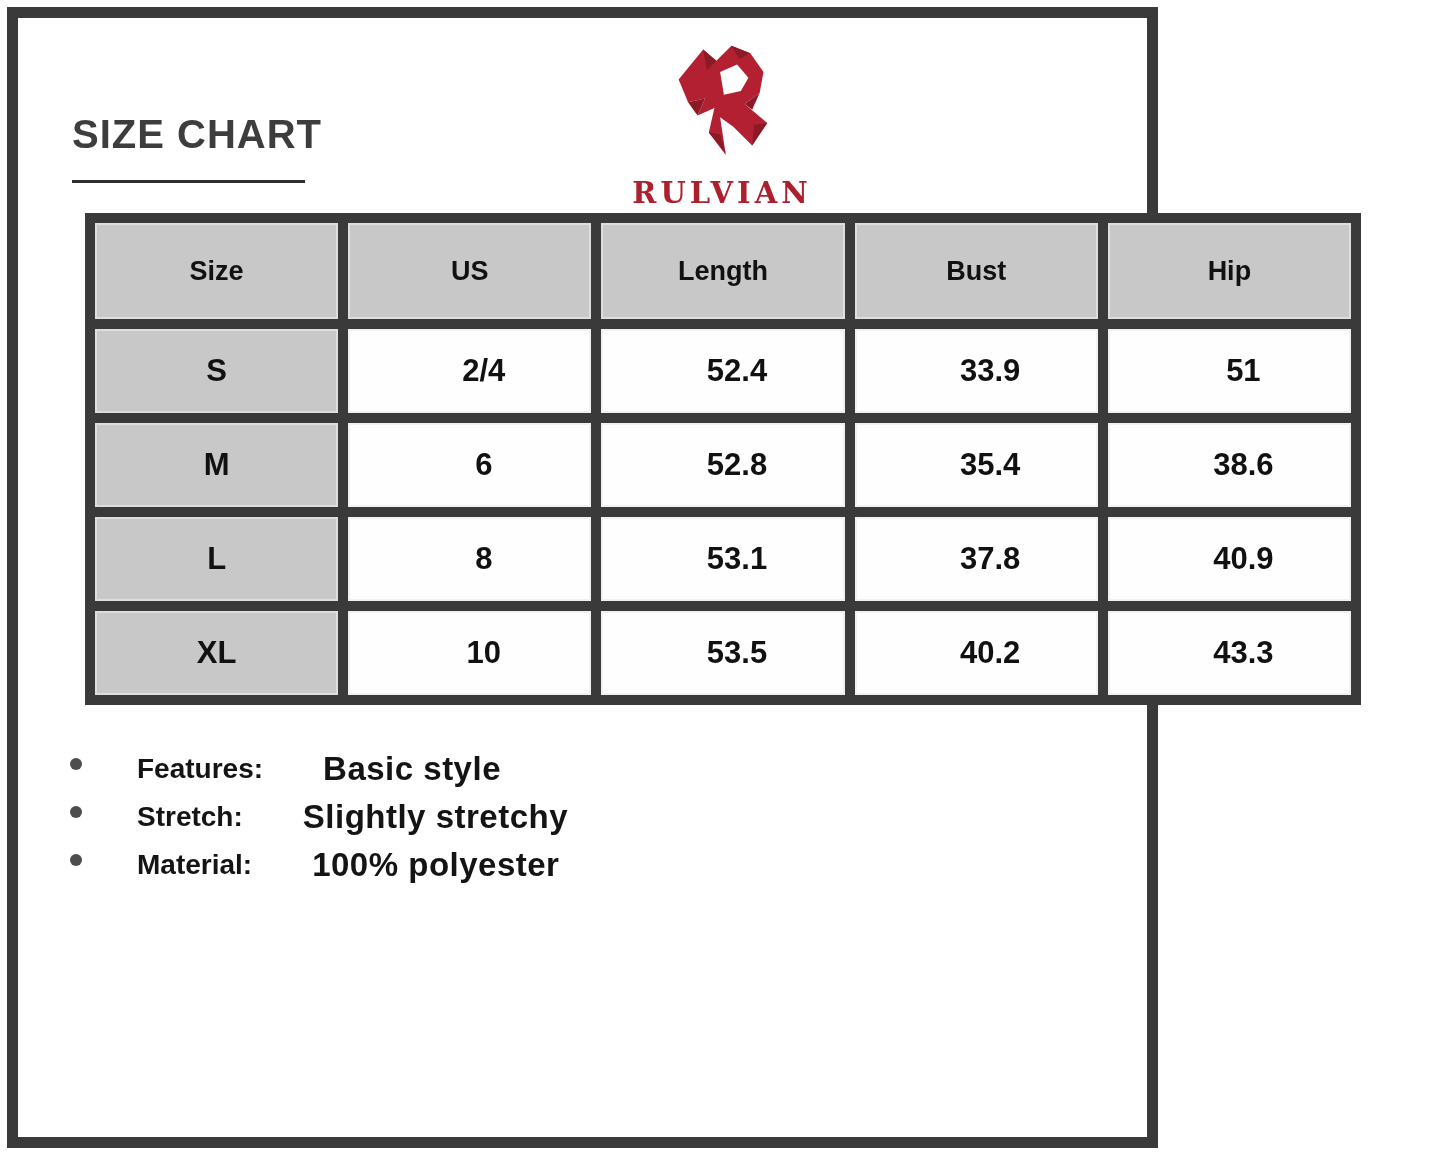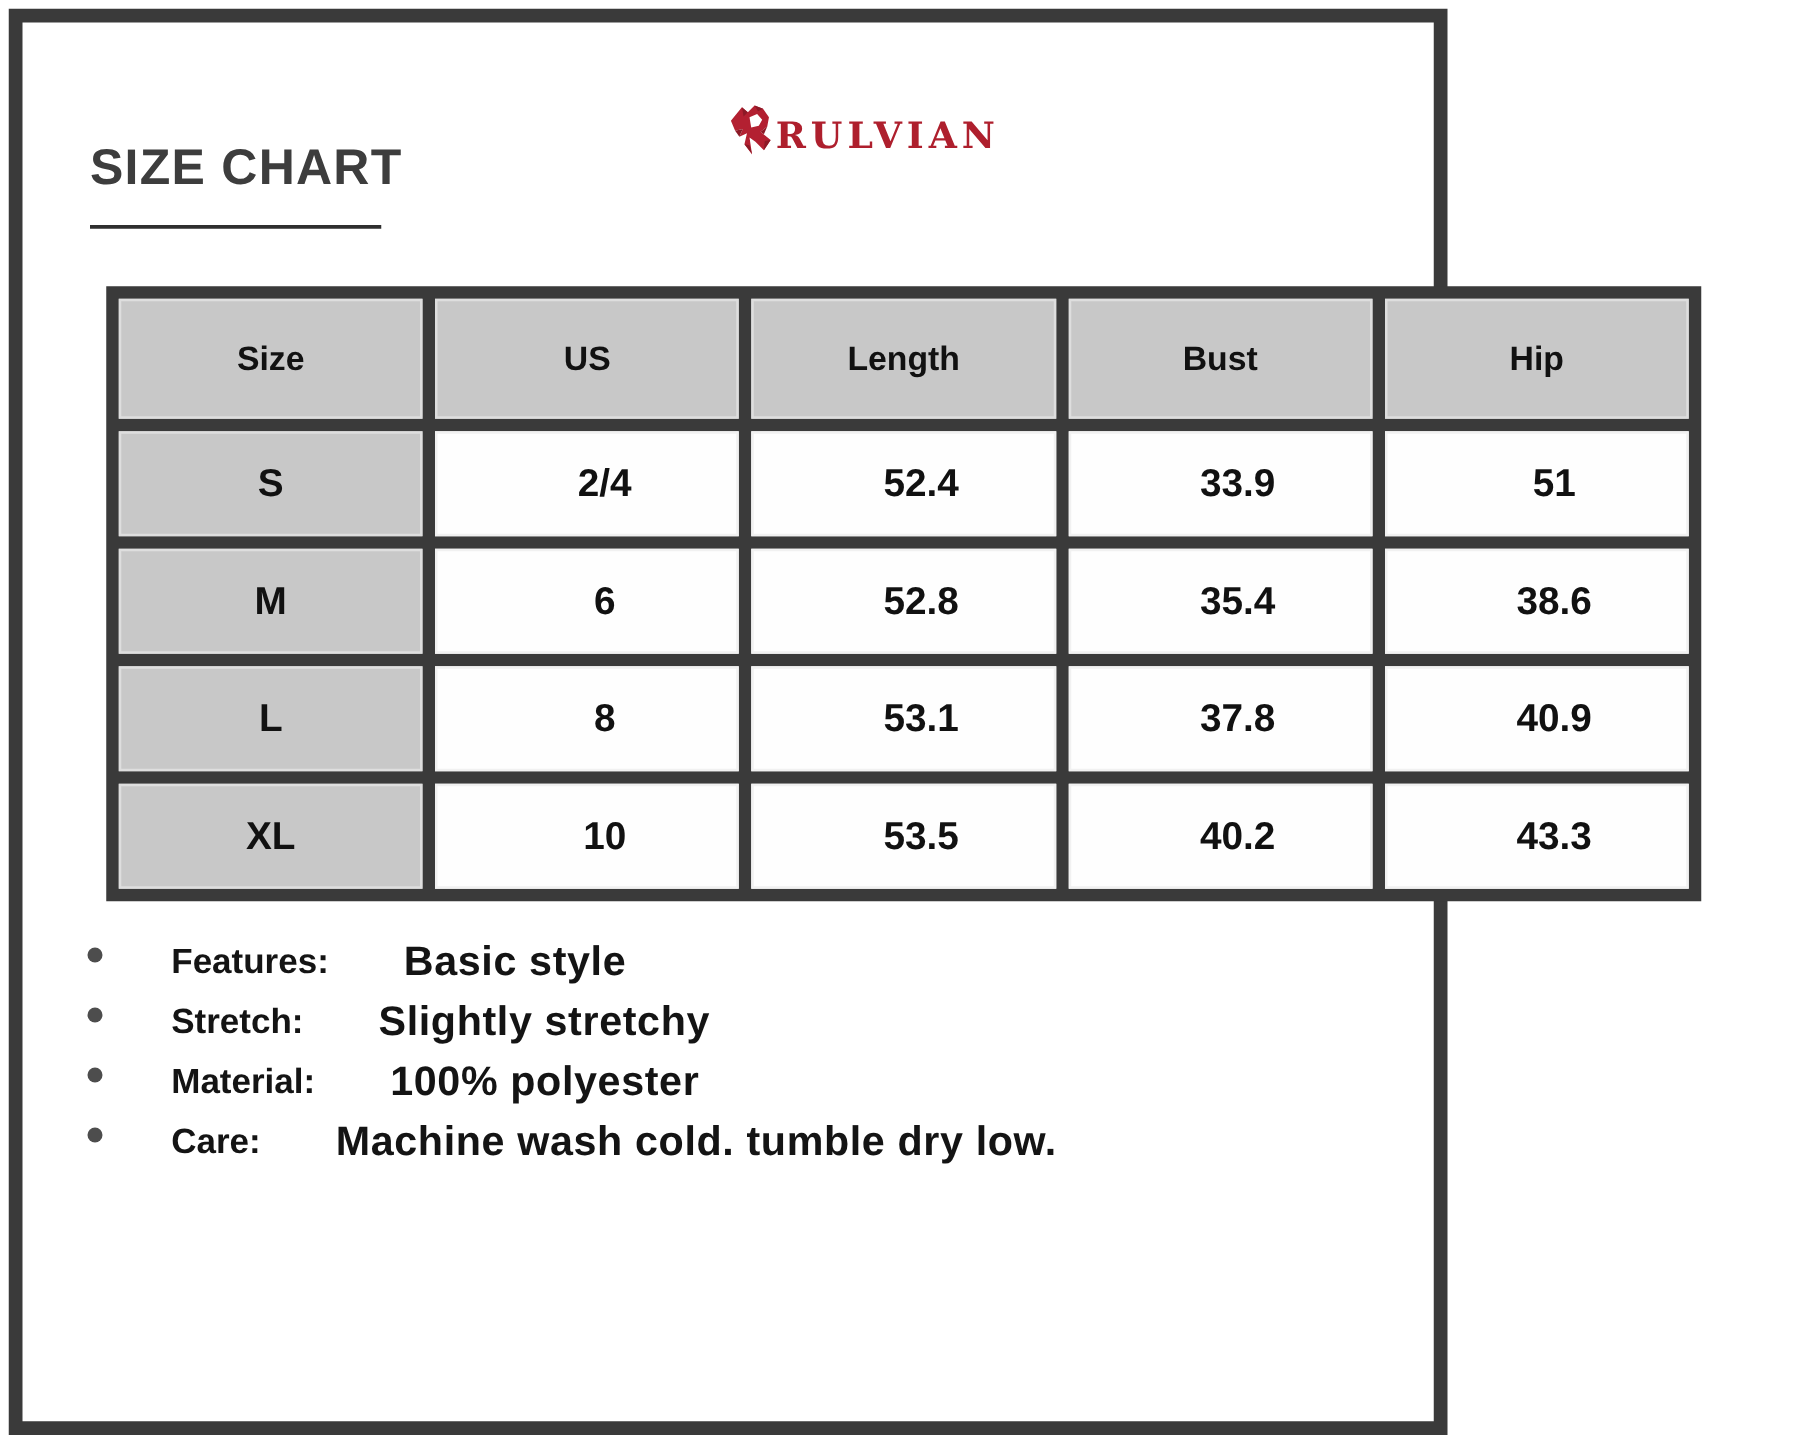--- a/index.html
+++ b/index.html
@@ -28,39 +28,38 @@
     color: #3d3d3d; letter-spacing: 1px;
     line-height: 1.1;
   }
   .title-underline {
     margin-top: 24px;
     width: 233px; height: 3px;
     background: #2f2f2f;
   }
   
   .logo-block {
-    position: absolute; left: 580px; top: 40px; width: 220px;
-    display: flex; flex-direction: row; align-items: center; text-align: right;
+    position: absolute; left: 612px; top: 40px; width: 220px;
+    display: flex; flex-direction: column; align-items: center; text-align: right;
   }
   .logo-mark { width: 128px; height: 132px; }
   .brand-name {
     margin-top: 4px;
     font-family: "DejaVu Serif", "Liberation Serif", serif;
     font-size: 29px; font-weight: 700;
     letter-spacing: 4px;
     color: #ae1f2d;
   }
   
   .size-table {
     position: absolute; left: 85px; top: 213px;
     width: 1276px;
     border-collapse: separate; border-spacing: 10px;
     background: #3a3a3a;
     table-layout: fixed;
-    margin-top: 16px;
   }
   .size-table th, .size-table td {
     text-align: center; vertical-align: middle;
     font-weight: 700; color: #111111;
   }
   .size-table thead th {
     background: #c8c8c8;
     border: 2px solid #dedede;
     height: 96px;
     font-size: 27px;
@@ -183,20 +182,15 @@
     <div class="note-line">
       <span class="bullet"></span>
       <span class="note-label">Stretch:</span>
       <span class="note-value">Slightly stretchy</span>
     </div>
     <div class="note-line">
       <span class="bullet"></span>
       <span class="note-label">Material:</span>
       <span class="note-value">100% polyester</span>
     </div>
-    <div class="note-line">
-      <span class="bullet"></span>
-      <span class="note-label">Care:</span>
-      <span class="note-value">Machine wash cold. tumble dry low.</span>
-    </div>
   </div>
 
 </div>
 
 </body></html>

